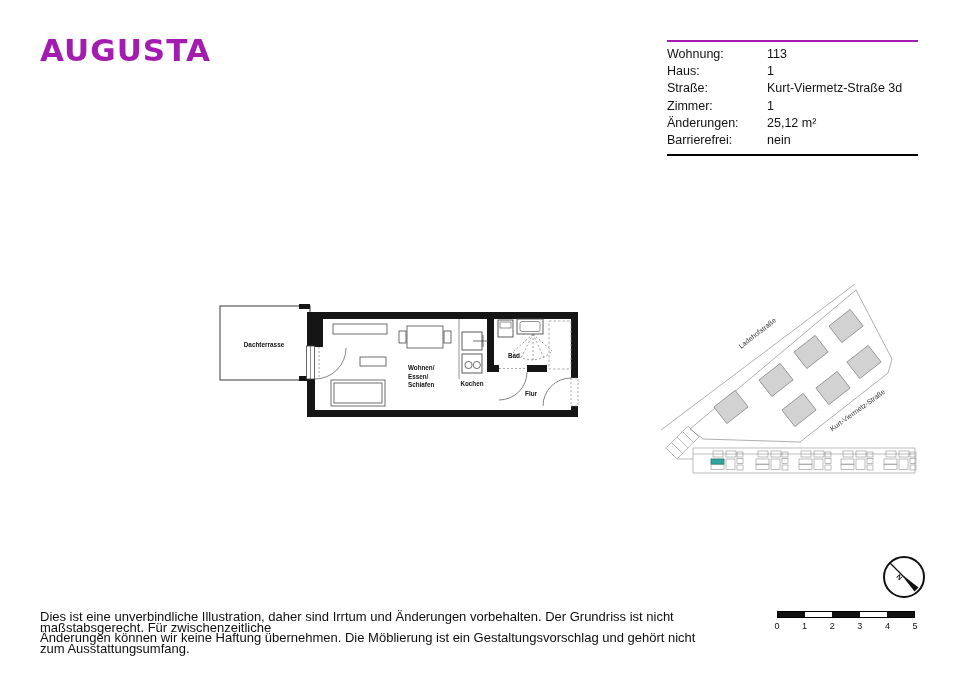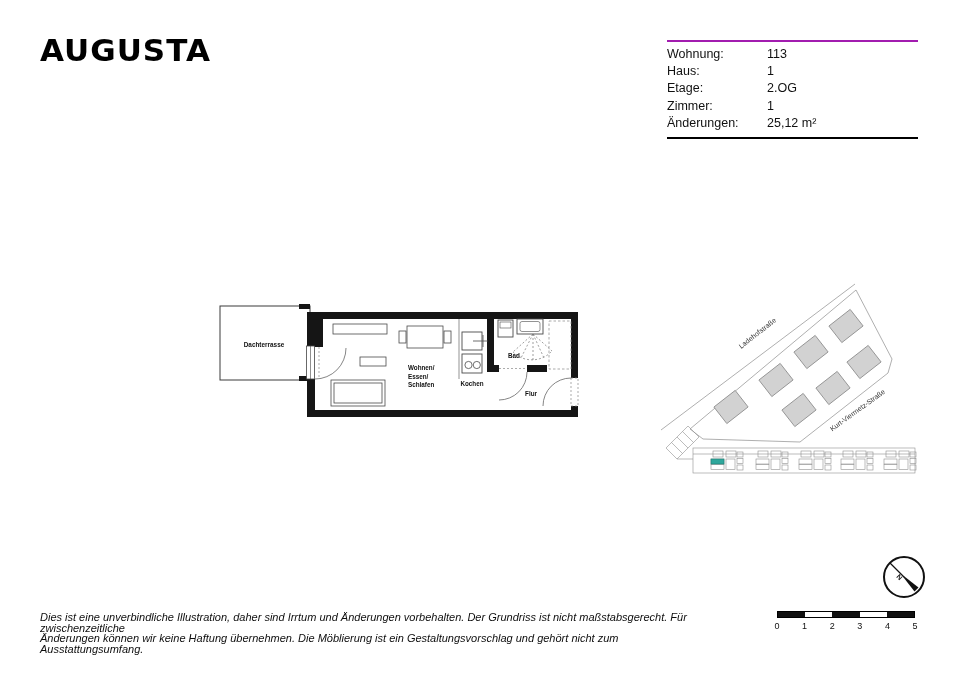--- a/index.html
+++ b/index.html
@@ -1,21 +1,21 @@
 <!DOCTYPE html>
 <html><head>
 <meta charset="utf-8">
 <style>
   * { margin:0; padding:0; box-sizing:border-box; }
   html,body { width:960px; height:679px; background:#fff; font-family:"Liberation Sans", sans-serif; color:#111; }
   #page { position:relative; width:960px; height:679px; background:#fff; overflow:hidden; }
 
   
   .brand { position:absolute; left:40px; top:34px; font-family:"DejaVu Sans", sans-serif;
-           font-weight:800; font-size:31px; line-height:33px; letter-spacing:1px; color:#000000; }
+           font-weight:800; font-size:31px; line-height:33px; letter-spacing:1px; color:#a21caf; }
 
   
   .info-table { position:absolute; left:667px; top:40px; width:251px;
                 border-top:2px solid #a21caf; border-bottom:2px solid #000; padding:4px 0 5px 0; }
   .info-row { display:flex; font-size:12.5px; line-height:17.2px; }
   .info-row .lbl { width:100px; flex:0 0 100px; }
   .info-row .val { flex:1; }
 
   
   .floorplan { position:absolute; left:215px; top:292px; width:376px; height:141px; }
@@ -26,52 +26,56 @@
 
   
   .scalebar { position:absolute; left:775px; top:611px; width:142px; height:24px; }
   .scalebar .bar { position:absolute; left:2px; top:0; width:138px; height:7px;
                    border:1px solid #000; display:flex; }
   .scalebar .seg { flex:1; }
   .seg.dark { background:#111; } .seg.light { background:#fff; }
   .scale-tick { position:absolute; top:10px; transform:translateX(-50%); font-size:9px; color:#111; }
 
   
-  .disclaimer { position:absolute; left:40px; top:612px; width:660px; font-size:11px;
-                line-height:10.6px; color:#0d0d0d;font-style:italic; }
+  .disclaimer { position:absolute; left:40px; top:612px; width:660px; font-size:13px;
+                line-height:10.6px; color:#0d0d0d; }
 </style>
 </head>
 <body>
 
 <div id="page">
 
   <div class="brand">
     <div>AUGUSTA</div>
   </div>
 
   <div class="info-table">
     <div class="info-row">
       <span class="lbl">Wohnung:</span>
       <span class="val">113</span>
     </div>
     <div class="info-row">
       <span class="lbl">Haus:</span>
       <span class="val">1</span>
     </div>
     <div class="info-row">
-      <span class="lbl">Etage:</span>
-      <span class="val">2.OG</span>
+      <span class="lbl">Straße:</span>
+      <span class="val">Kurt-Viermetz-Straße 3d</span>
     </div>
     <div class="info-row">
       <span class="lbl">Zimmer:</span>
       <span class="val">1</span>
     </div>
     <div class="info-row">
       <span class="lbl">Änderungen:</span>
       <span class="val">25,12 m²</span>
+    </div>
+    <div class="info-row">
+      <span class="lbl">Barrierefrei:</span>
+      <span class="val">nein</span>
     </div>
   </div>
 
   <svg class="floorplan" viewBox="0 0 376 141">
 
     <rect x="5" y="14" width="90" height="74" fill="#fff" stroke="#3a3a3a" stroke-width="1"></rect>
     <rect x="84" y="12" width="11" height="5" fill="#151515"></rect>
     <rect x="84" y="84" width="11" height="5" fill="#151515"></rect>
     <text x="49" y="55" text-anchor="middle" font-size="6.4" font-weight="700" fill="#111">Dachterrasse</text>
 

